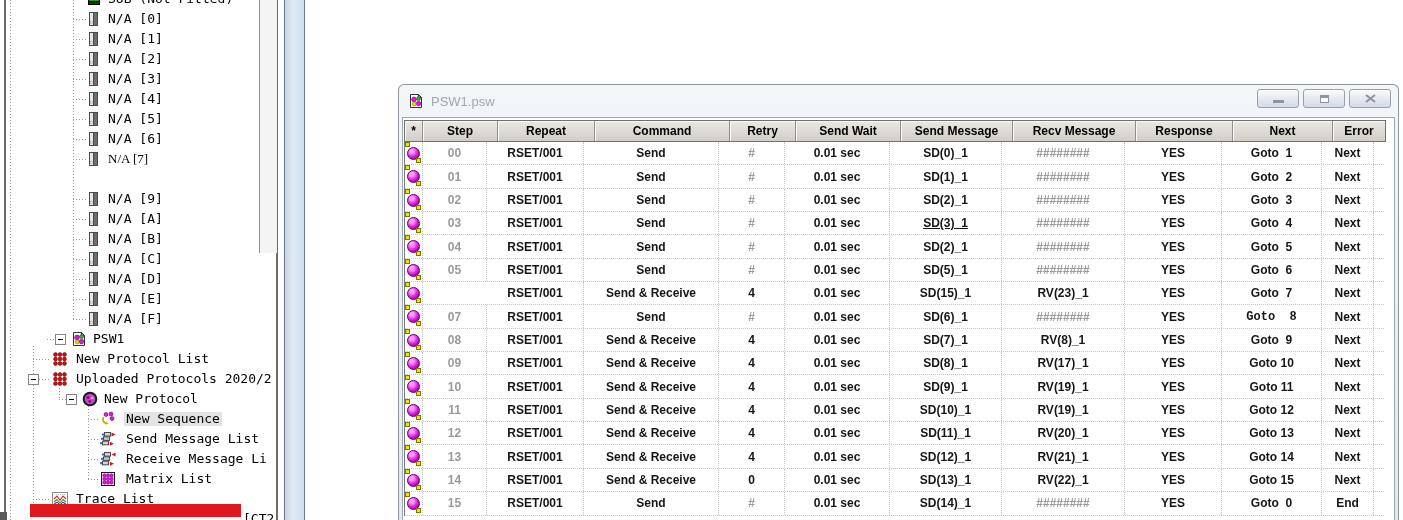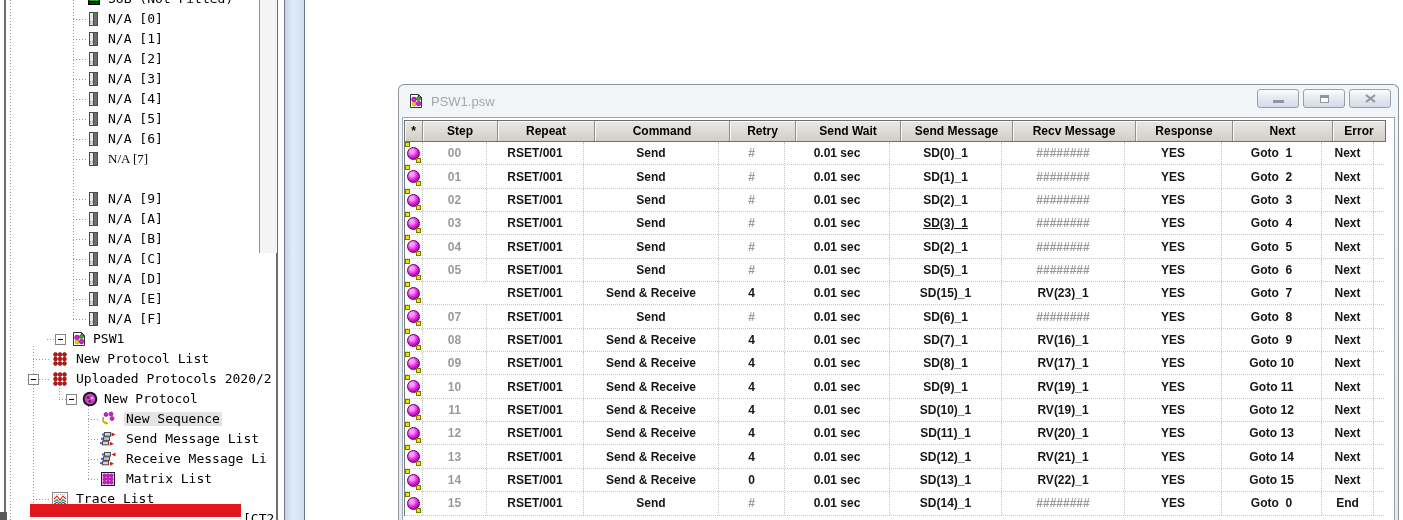--- a/index.html
+++ b/index.html
@@ -545,32 +545,32 @@
           <div class="gr">
             <div class="gc star" style="width: 18px;"><span class="mk-sq" style="left: 0px; top: 0px; background: rgb(230, 230, 0); border: 1px solid rgb(122, 122, 0);"></span><span class="mk-sphere"></span><span class="mk-sq" style="left: 11px; top: 16px; background: rgb(230, 230, 0); border: 1px solid rgb(122, 122, 0);"></span></div>
             <div class="gc muted" style="width: 64px;">07</div>
             <div class="gc" style="width: 97px;">RSET/001</div>
             <div class="gc" style="width: 135px;">Send</div>
             <div class="gc muted" style="width: 66px;">#</div>
             <div class="gc" style="width: 105px;">0.01 sec</div>
             <div class="gc" style="width: 112px;">SD(6)_1</div>
             <div class="gc muted" style="width: 123px;">########</div>
             <div class="gc" style="width: 97px;">YES</div>
-            <div class="gc" style="width: 100px;">Goto  8</div>
+            <div class="gc" style="width: 100px; font-family: Liberation Mono, monospace;">Goto  8</div>
             <div class="gc" style="width: 52px;">Next</div>
           </div>
           <div class="gr">
             <div class="gc star" style="width: 18px;"><span class="mk-sq" style="left: 0px; top: 0px; background: rgb(230, 230, 0); border: 1px solid rgb(122, 122, 0);"></span><span class="mk-sphere"></span><span class="mk-sq" style="left: 11px; top: 16px; background: rgb(230, 230, 0); border: 1px solid rgb(122, 122, 0);"></span></div>
             <div class="gc muted" style="width: 64px;">08</div>
             <div class="gc" style="width: 97px;">RSET/001</div>
             <div class="gc" style="width: 135px;">Send &amp; Receive</div>
             <div class="gc" style="width: 66px;">4</div>
             <div class="gc" style="width: 105px;">0.01 sec</div>
             <div class="gc" style="width: 112px;">SD(7)_1</div>
-            <div class="gc" style="width: 123px;">RV(16)_1</div>
+            <div class="gc" style="width: 123px;">RV(8)_1</div>
             <div class="gc" style="width: 97px;">YES</div>
             <div class="gc" style="width: 100px;">Goto  9</div>
             <div class="gc" style="width: 52px;">Next</div>
           </div>
           <div class="gr">
             <div class="gc star" style="width: 18px;"><span class="mk-sq" style="left: 0px; top: 0px; background: rgb(230, 230, 0); border: 1px solid rgb(122, 122, 0);"></span><span class="mk-sphere"></span><span class="mk-sq" style="left: 11px; top: 16px; background: rgb(230, 230, 0); border: 1px solid rgb(122, 122, 0);"></span></div>
             <div class="gc muted" style="width: 64px;">09</div>
             <div class="gc" style="width: 97px;">RSET/001</div>
             <div class="gc" style="width: 135px;">Send &amp; Receive</div>
             <div class="gc" style="width: 66px;">4</div>

